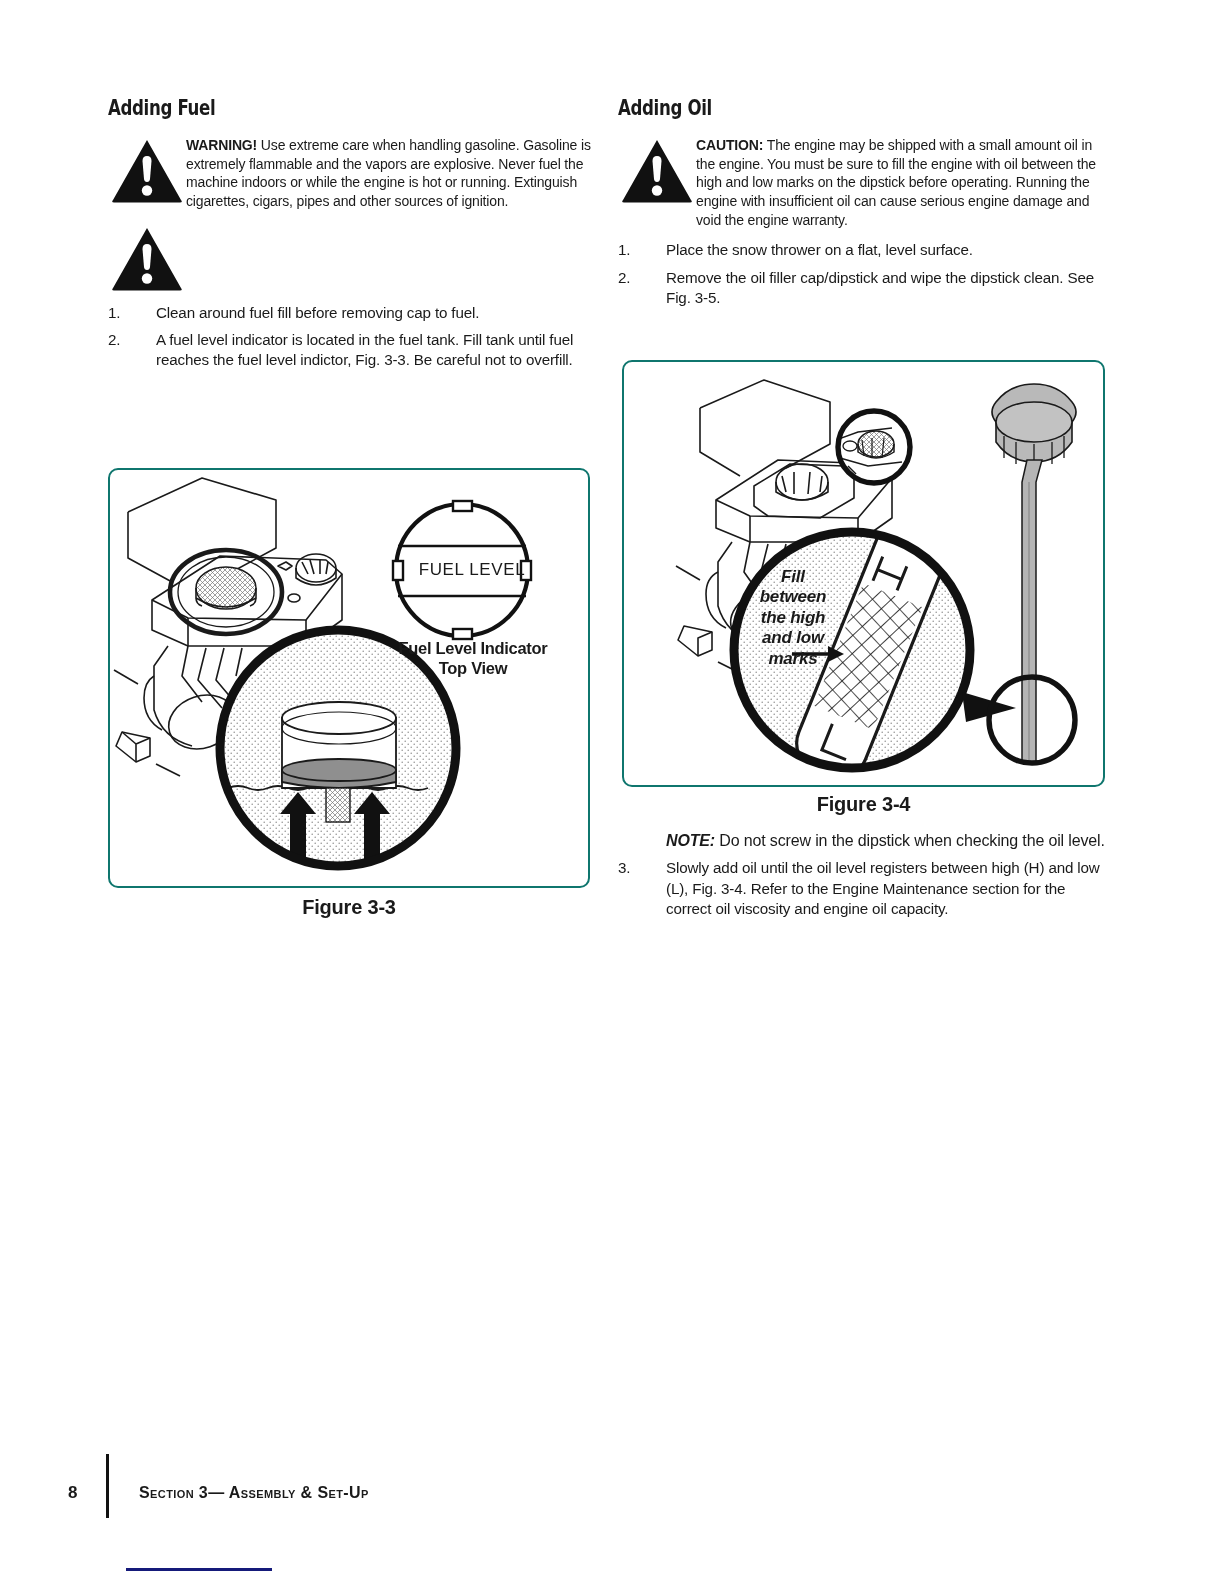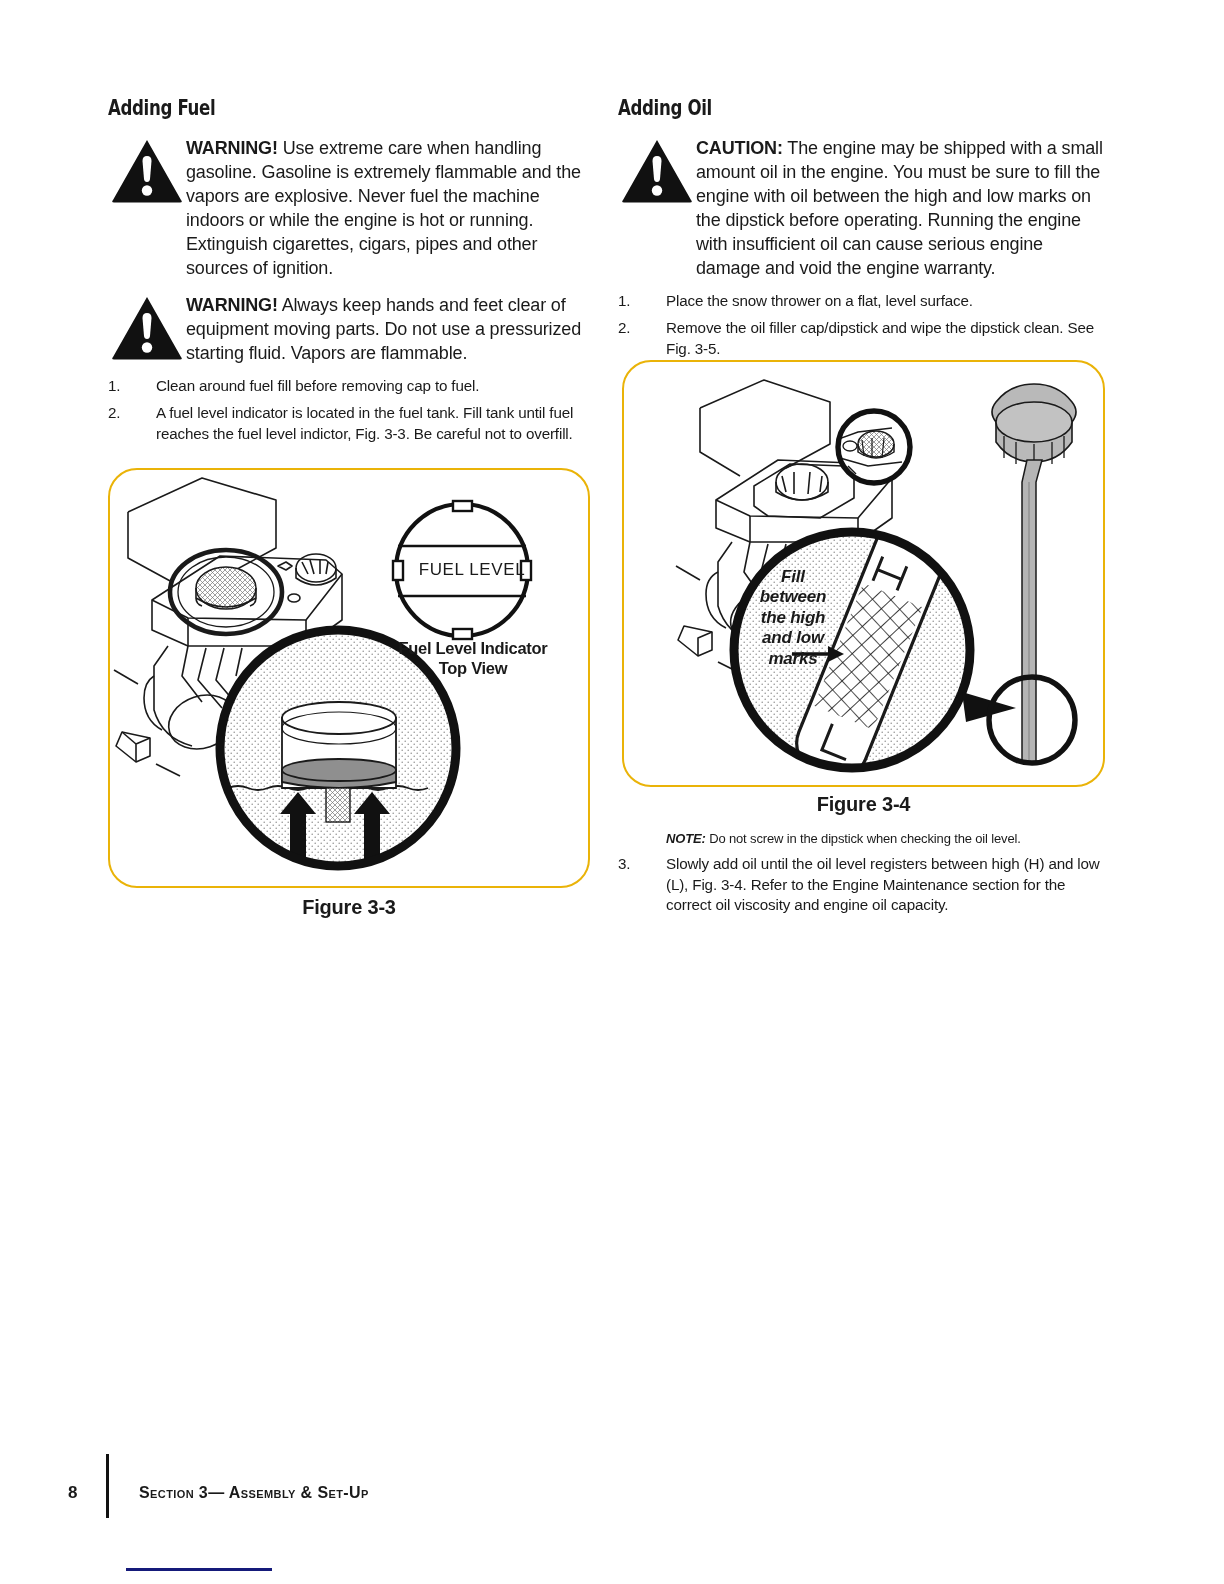--- a/index.html
+++ b/index.html
@@ -39,53 +39,53 @@
   .warn-icon {
     flex:0 0 78px;
     width:78px;
     padding-top:4px;
     display:flex;
     justify-content:center;
   }
   .warn-icon svg { display:block; }
   .warn-text {
     flex:1 1 auto;
-    font-size:18px;
+    font-size:14px;
     line-height:1.335;
     letter-spacing:-0.15px;
     padding-top:2px;
   }
   .warn-text b { font-weight:bold; }
 
   
   ol.steps { list-style:none; margin:0; padding:0; }
   ol.steps li {
     display:flex;
     font-size:15.2px;
     line-height:1.335;
     letter-spacing:-0.15px;
     margin-bottom:7px;
   }
   ol.steps li .num { flex:0 0 48px; }
   ol.steps li .txt { flex:1 1 auto; }
 
   .note {
-    font-size:13px;
+    font-size:16px;
     line-height:1.335;
     letter-spacing:-0.15px;
     margin:6px 0 7px 0;
   }
   .note .lbl { font-weight:bold; font-style:italic; }
   .note-indent { margin-left:48px; }
 
   
   .figbox {
     position:absolute;
-    border:2px solid #eab308;
-    border-radius:29px;
+    border:2px solid #0f766e;
+    border-radius:10px;
     background:#fff;
   }
   #figbox-33 { left:108px; top:468px; width:482px; height:420px; }
   #figbox-34 { left:622px; top:360px; width:483px; height:427px;padding-left:20px; }
 
   .figcap {
     position:absolute;
     text-align:center;
     font-size:20px;
     font-weight:bold;
@@ -139,23 +139,20 @@
       </div>
     </div>
 
     <div class="warnblock">
       <div class="warn-icon">
         <svg class="art" width="74" height="66" viewBox="0 0 74 66" aria-hidden="true">
           <path d="M37 2 L71 62 Q73 64.5 70 64.5 L4 64.5 Q1 64.5 3 62 Z" fill="#111"></path>
           <path d="M37 18 Q41.5 18 41.5 23 L40 41 Q39.6 44 37 44 Q34.4 44 34 41 L32.5 23 Q32.5 18 37 18 Z" fill="#fff"></path>
           <circle cx="37" cy="52.5" r="5.2" fill="#fff"></circle>
         </svg>
-      </div>
-      <div class="warn-text">
-        <b>WARNING!</b><span> Always keep hands and feet clear of equipment moving parts. Do not use a pressurized starting fluid. Vapors are flammable.</span>
       </div>
     </div>
 
     <ol class="steps">
       <li>
         <span class="num">1.</span>
         <span class="txt">Clean around fuel fill before removing cap to fuel.</span>
       </li>
       <li>
         <span class="num">2.</span>

